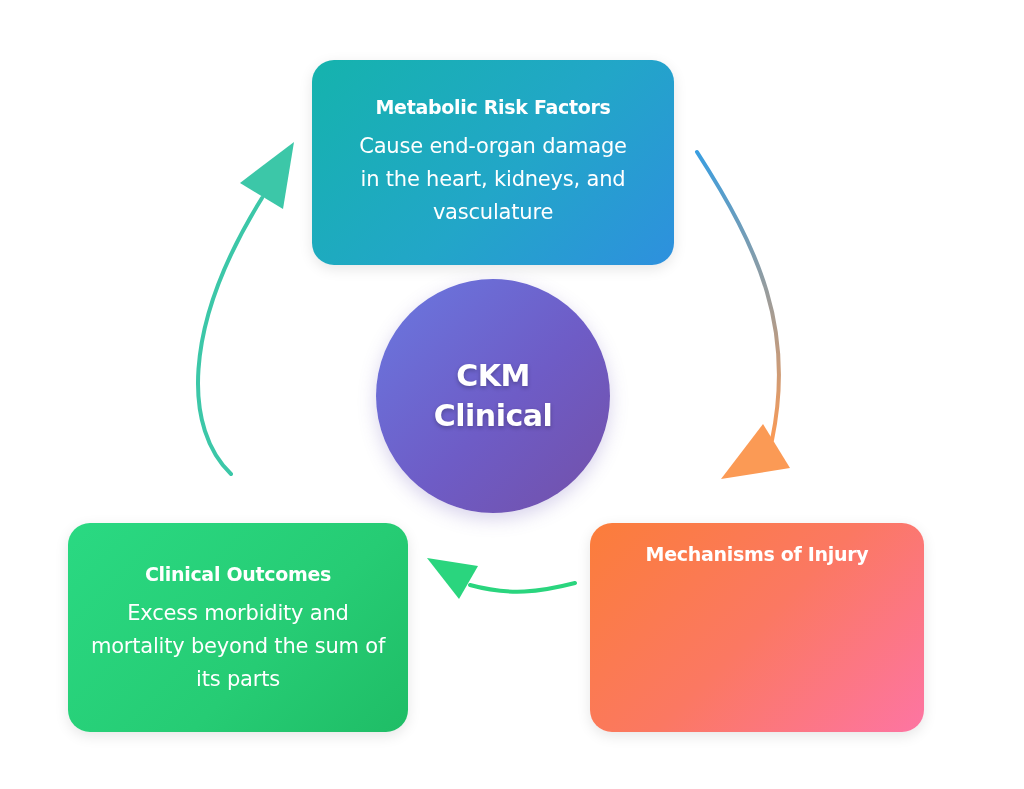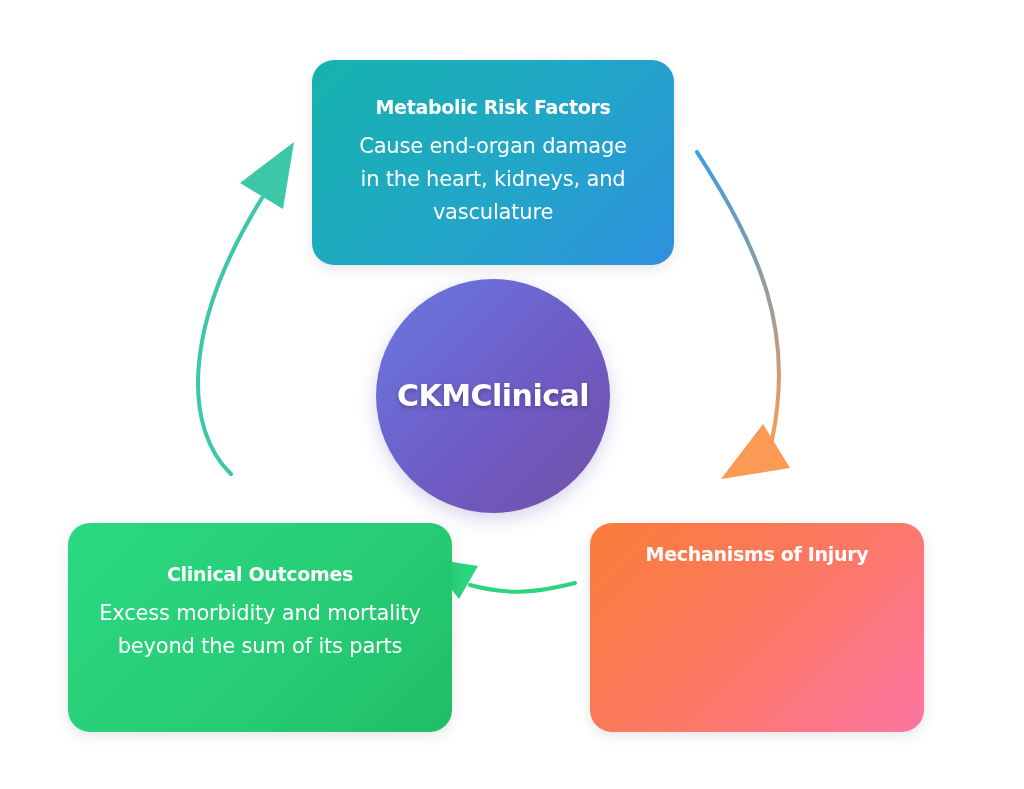--- a/index.html
+++ b/index.html
@@ -6,28 +6,28 @@
   body { width:1024px; height:789px; position:relative; overflow:hidden;
          font-family:"DejaVu Sans", sans-serif; }
   .box { position:absolute; border-radius:22px; color:#fff; text-align:center;
          box-shadow:0 4px 14px rgba(0,0,0,0.10); box-sizing:border-box; }
   .box .title { font-weight:bold; font-size:19px; letter-spacing:-0.3px; }
   .box .desc { font-size:21px; line-height:33px; margin-top:12px; letter-spacing:-0.2px; }
   #box-top { left:312px; top:60px; width:362px; height:205px;
              background:linear-gradient(135deg,#15b3ad 0%,#22a6c8 55%,#2e90de 100%); padding-top:36px; }
   #box-right { left:590px; top:523px; width:334px; height:209px;
              background:linear-gradient(135deg,#fb7d3a 0%,#fb7862 50%,#fd75a3 100%); padding-top:20px; }
-  #box-left { left:68px; top:523px; width:384px; height:209px;
+  #box-left { left:68px; top:523px; width:340px; height:209px;
              background:linear-gradient(135deg,#2ad982 0%,#26cc74 60%,#1fbd66 100%); padding-top:40px; }
   #box-top .desc { padding:0 40px; }
   #box-right .desc { padding:0 20px; }
   #box-left .desc { padding:0 20px; }
   #center { position:absolute; left:376px; top:279px; width:234px; height:234px; border-radius:50%;
             background:linear-gradient(135deg,#6a78e0 0%,#6e5cc6 55%,#7350a8 100%);
-            color:#fff; display:flex; flex-direction:row; align-items:center; justify-content:center;
+            color:#fff; display:flex; flex-direction:column; align-items:center; justify-content:center;
             box-shadow:0 6px 18px rgba(100,80,180,0.25); }
   #center span { font-weight:bold; font-size:30px; line-height:40px; letter-spacing:-0.5px;
                  text-shadow:0 2px 4px rgba(0,0,0,0.25); }
   svg#arrows { position:absolute; left:0; top:0; }
 </style>
 </head>
 <body>
 
 <svg id="arrows" width="1024" height="789">
   <defs>

